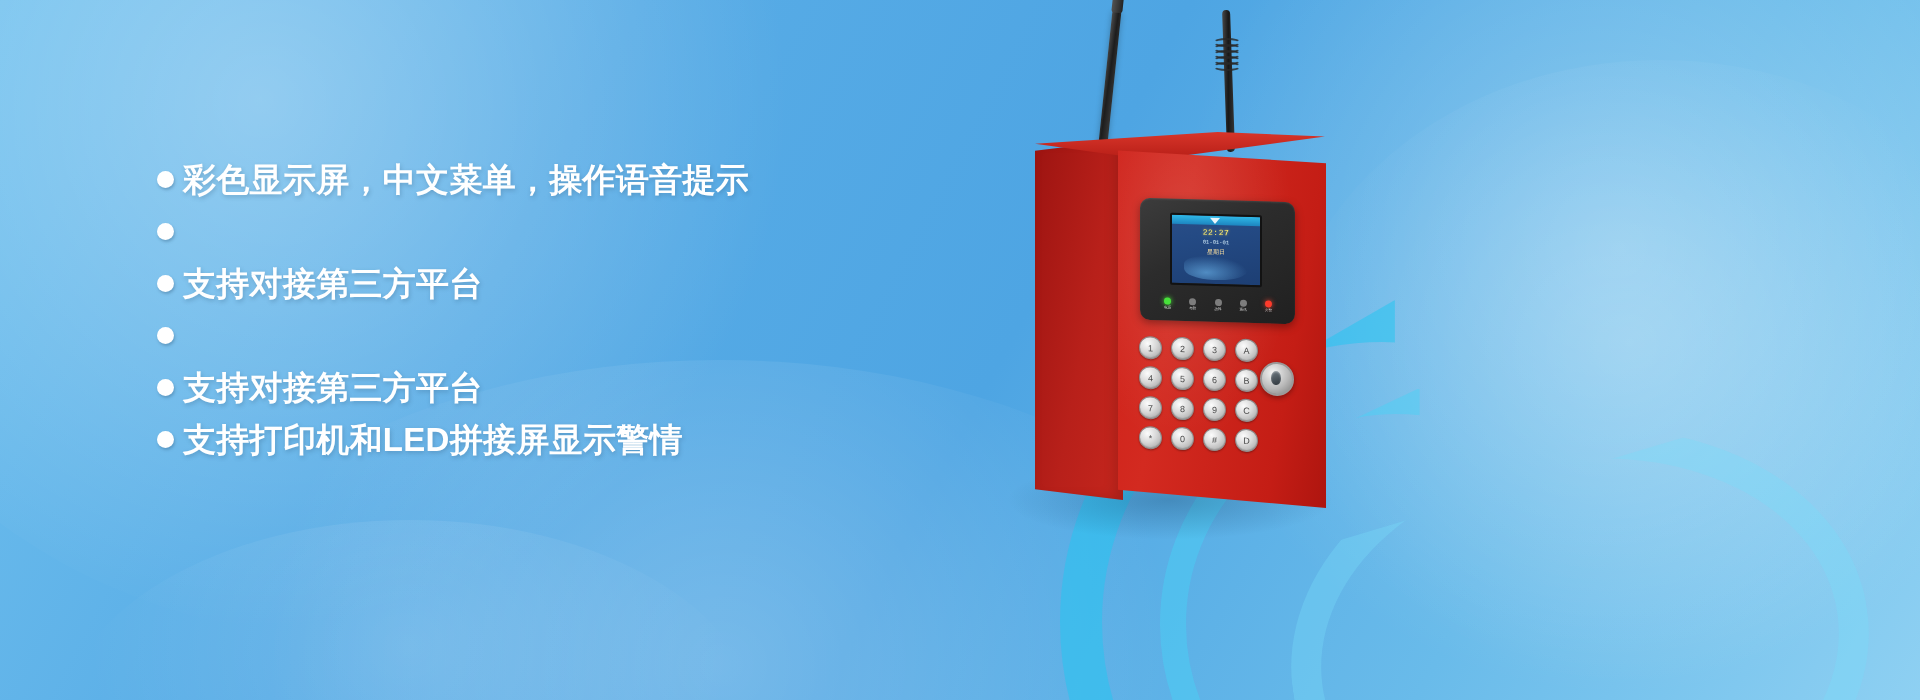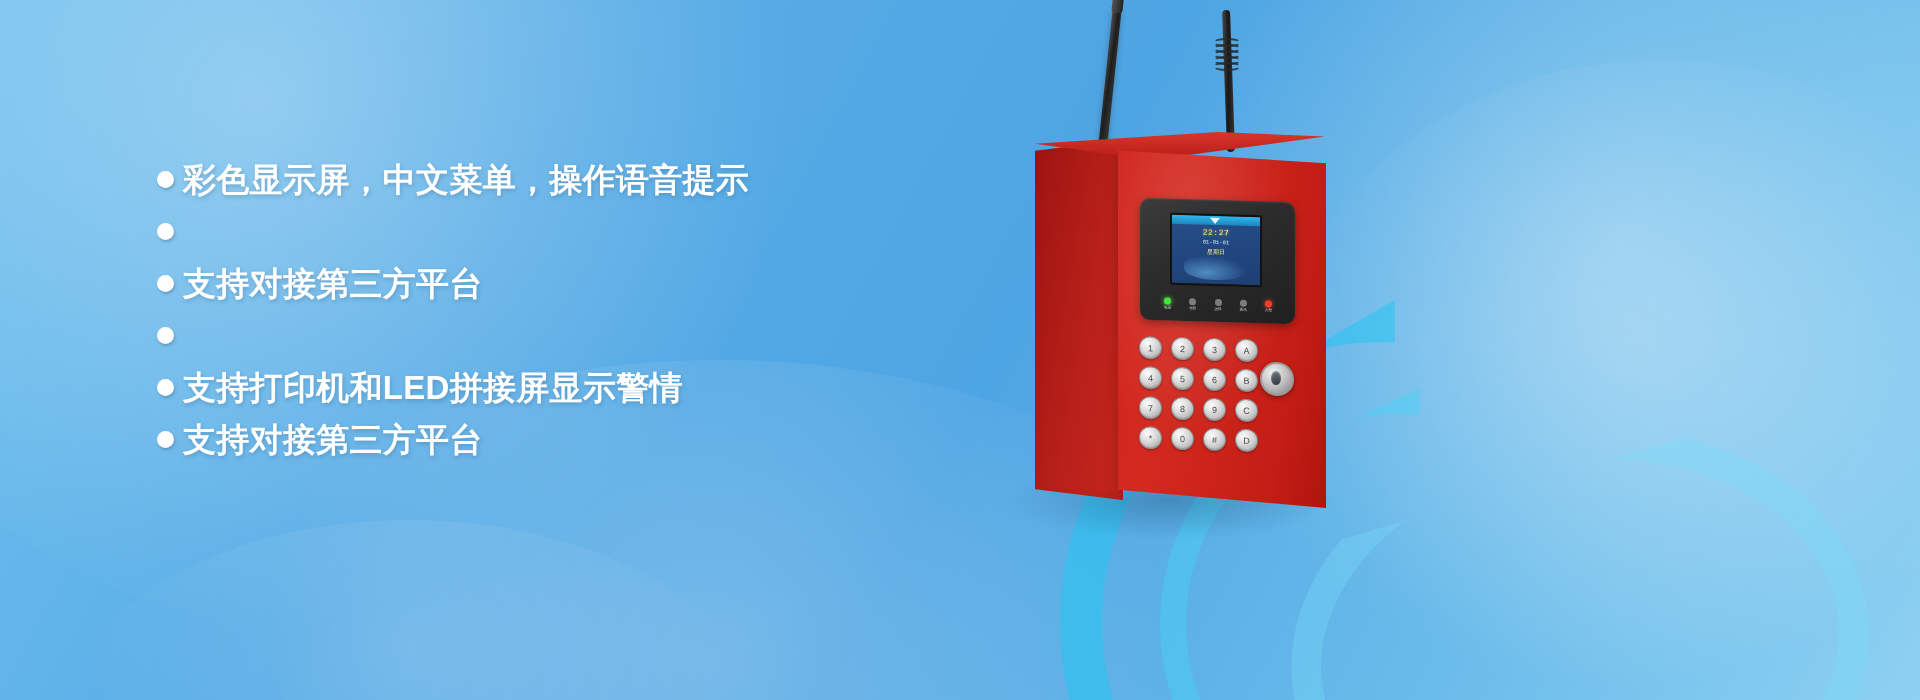--- a/index.html
+++ b/index.html
@@ -438,26 +438,26 @@
         <span class="feature-text">支持对接第三方平台</span>
       </li>
 
       <li class="feature-item">
         <span class="bullet-dot"></span>
       </li>
 
 
       <li class="feature-item">
         <span class="bullet-dot"></span>
-        <span class="feature-text">支持打印机和LED拼接屏显示警情</span>
+        <span class="feature-text">支持对接第三方平台</span>
       </li>
 
       <li class="feature-item">
         <span class="bullet-dot"></span>
-        <span class="feature-text">支持对接第三方平台</span>
+        <span class="feature-text">支持打印机和LED拼接屏显示警情</span>
       </li>
 
     </ul>
   </div>
 
   <div class="device">
 
     <div class="antenna-left"></div>
     <div class="antenna-right"></div>
     <div class="antenna-coil">

